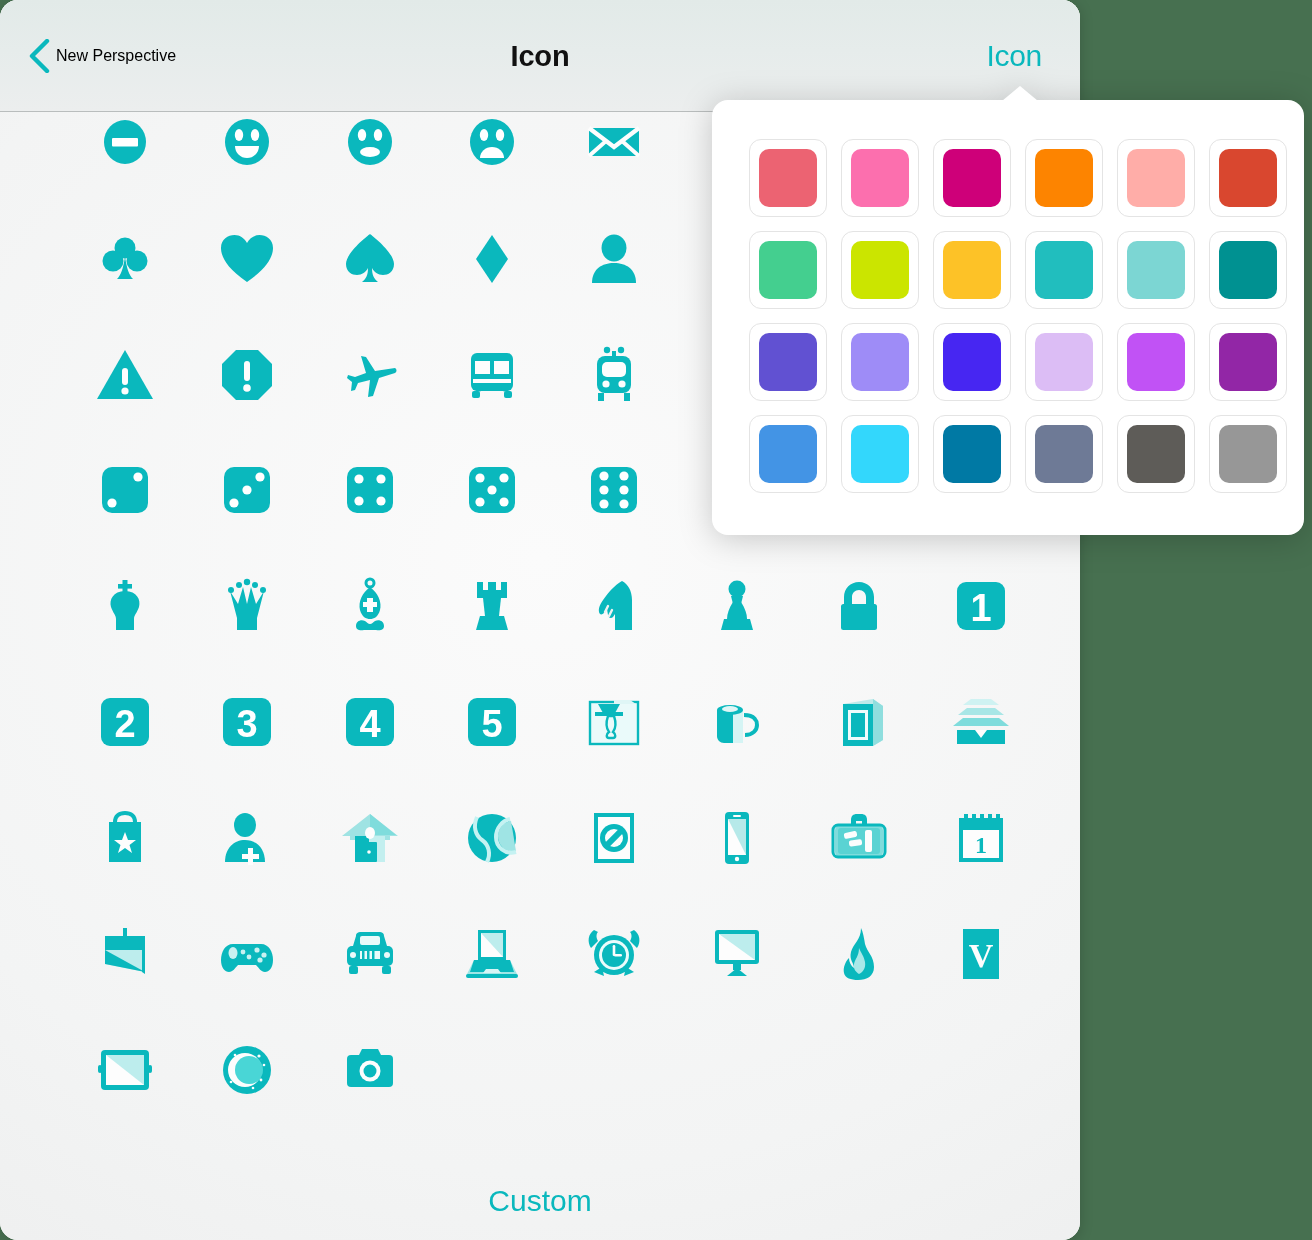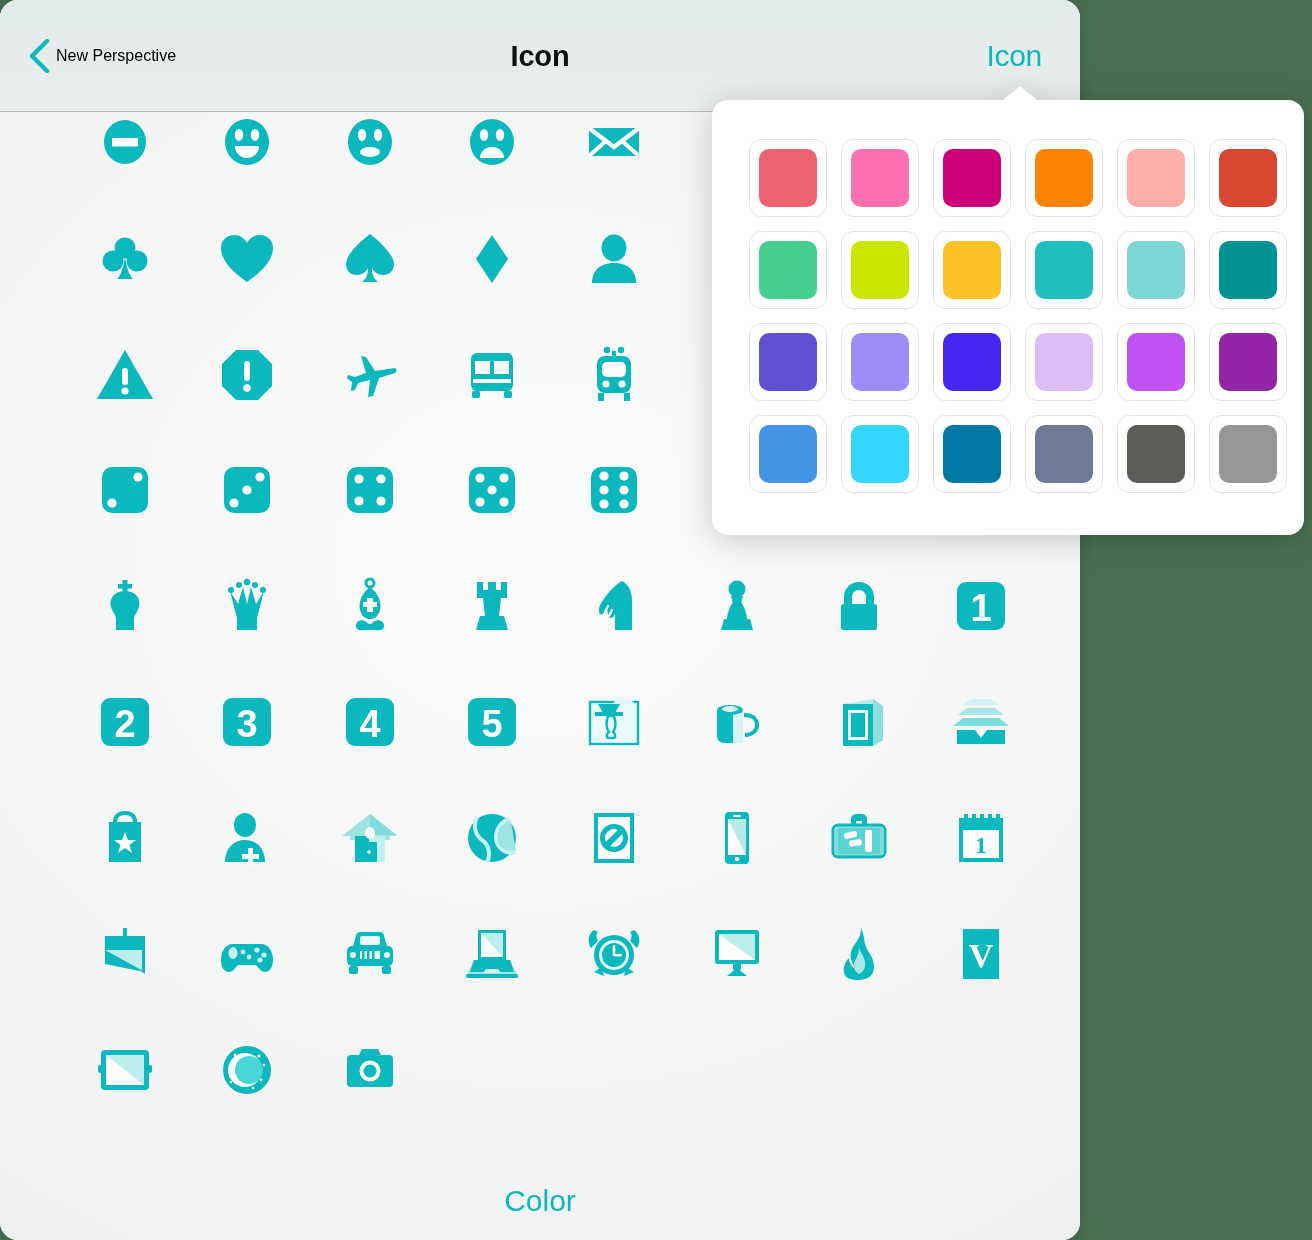--- a/index.html
+++ b/index.html
@@ -605,21 +605,21 @@
       <div class="icon-cell" style="left: 370px; top: 982px;">
         <svg viewBox="0 0 64 64" width="64" height="64">
           <path d="M24 11 h16 l3 6 h-22 z" fill="#0ab8bd"></path>
           <rect x="9" y="17" width="46" height="32" rx="4" fill="#0ab8bd"></rect>
           <circle cx="32" cy="33" r="10.5" fill="#fdfdfd"></circle>
           <circle cx="32" cy="33" r="6.5" fill="#0ab8bd"></circle>
         </svg>
       </div>
     </div>
 
-  <div id="custom-btn">Color</div>
+  <div id="custom-btn">Custom</div>
 </div>
 
 <div id="color-popover">
   <div id="pop-arrow"></div>
   <div id="pop-body">
     <div id="swatch-grid">
         <div class="swatch-wrap">
           <div class="swatch-frame">
             <div class="swatch-chip" style="background: rgb(236, 99, 114);"></div>
           </div>

